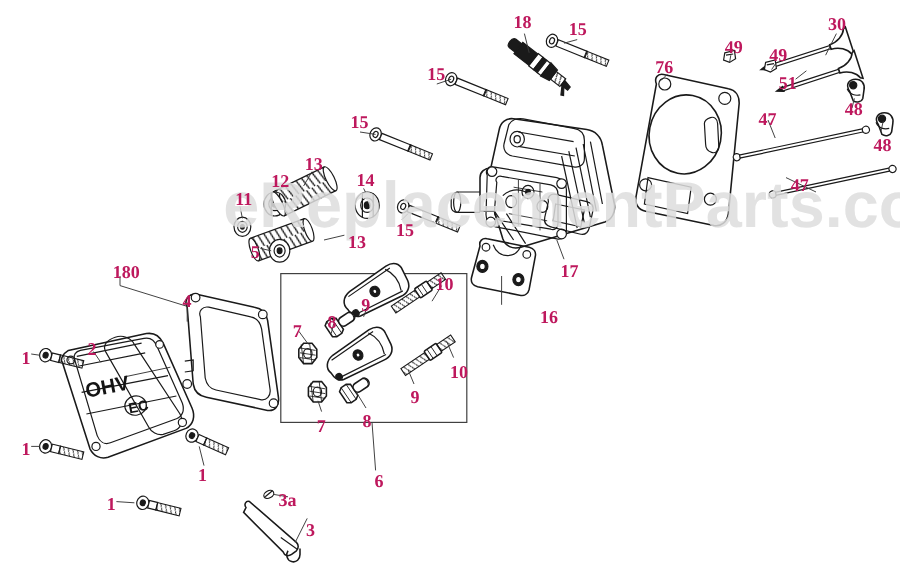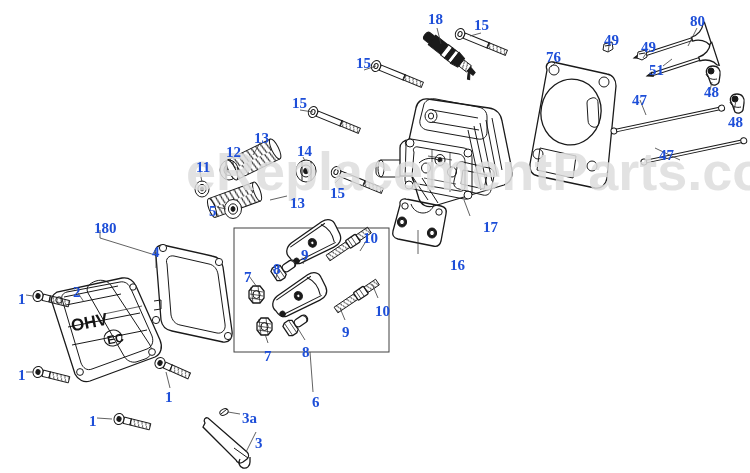--- a/index.html
+++ b/index.html
@@ -20,21 +20,21 @@
     left: 0;
     top: 0;
     width: 750px;
     height: 473px;
   }
   .callout {
     position: absolute;
     font-family: "Liberation Serif", "DejaVu Serif", serif;
     font-size: 15px;
     font-weight: 700;
-    color: #1d4ed8;
+    color: #be185d;
     line-height: 1;
     white-space: nowrap;
     user-select: none;
   }
   .watermark {
     position: absolute;
     font-family: "Liberation Sans", sans-serif;
     font-size: 54px;
     font-weight: 700;
     color: #dedede;
@@ -490,48 +490,48 @@
   <div class="ec-text" style="left:107px; top:332px;">EC</div>
 
   <div id="callout-layer">
       <div class="callout" style="left: 356px; top: 56px;">15</div>
       <div class="callout" style="left: 292px; top: 96px;">15</div>
       <div class="callout" style="left: 428px; top: 12px;">18</div>
       <div class="callout" style="left: 474px; top: 18px;">15</div>
       <div class="callout" style="left: 546px; top: 50px;">76</div>
       <div class="callout" style="left: 604px; top: 33px;">49</div>
       <div class="callout" style="left: 641px; top: 40px;">49</div>
-      <div class="callout" style="left: 690px; top: 14px;">80</div>
+      <div class="callout" style="left: 690px; top: 14px;">30</div>
       <div class="callout" style="left: 649px; top: 63px;">51</div>
       <div class="callout" style="left: 632px; top: 93px;">47</div>
       <div class="callout" style="left: 659px; top: 148px;">47</div>
       <div class="callout" style="left: 704px; top: 85px;">48</div>
       <div class="callout" style="left: 728px; top: 115px;">48</div>
       <div class="callout" style="left: 196px; top: 160px;">11</div>
       <div class="callout" style="left: 226px; top: 145px;">12</div>
       <div class="callout" style="left: 254px; top: 131px;">13</div>
       <div class="callout" style="left: 297px; top: 144px;">14</div>
       <div class="callout" style="left: 290px; top: 196px;">13</div>
       <div class="callout" style="left: 209px; top: 204px;">5</div>
       <div class="callout" style="left: 330px; top: 186px;">15</div>
-      <div class="callout" style="left: 467px; top: 220px; margin-left: 16px;">17</div>
+      <div class="callout" style="left: 467px; top: 220px;">17</div>
       <div class="callout" style="left: 414px; top: 258px; margin-left: 36px;">16</div>
       <div class="callout" style="left: 94px; top: 221px;">180</div>
       <div class="callout" style="left: 152px; top: 245px;">4</div>
       <div class="callout" style="left: 73px; top: 285px;">2</div>
       <div class="callout" style="left: 18px; top: 292px;">1</div>
       <div class="callout" style="left: 18px; top: 368px;">1</div>
       <div class="callout" style="left: 165px; top: 390px;">1</div>
       <div class="callout" style="left: 89px; top: 414px;">1</div>
       <div class="callout" style="left: 244px; top: 270px;">7</div>
       <div class="callout" style="left: 273px; top: 262px;">8</div>
       <div class="callout" style="left: 301px; top: 248px;">9</div>
       <div class="callout" style="left: 363px; top: 231px;">10</div>
       <div class="callout" style="left: 264px; top: 349px;">7</div>
       <div class="callout" style="left: 302px; top: 345px;">8</div>
       <div class="callout" style="left: 342px; top: 325px;">9</div>
       <div class="callout" style="left: 375px; top: 304px;">10</div>
       <div class="callout" style="left: 312px; top: 395px;">6</div>
-      <div class="callout" style="left: 242px; top: 411px; font-family: Liberation Serif, serif;">3a</div>
+      <div class="callout" style="left: 232px; top: 411px; font-family: Liberation Serif, serif;">3a</div>
       <div class="callout" style="left: 255px; top: 436px;">3</div>
     </div>
 
 </div>
 
 </body></html>

